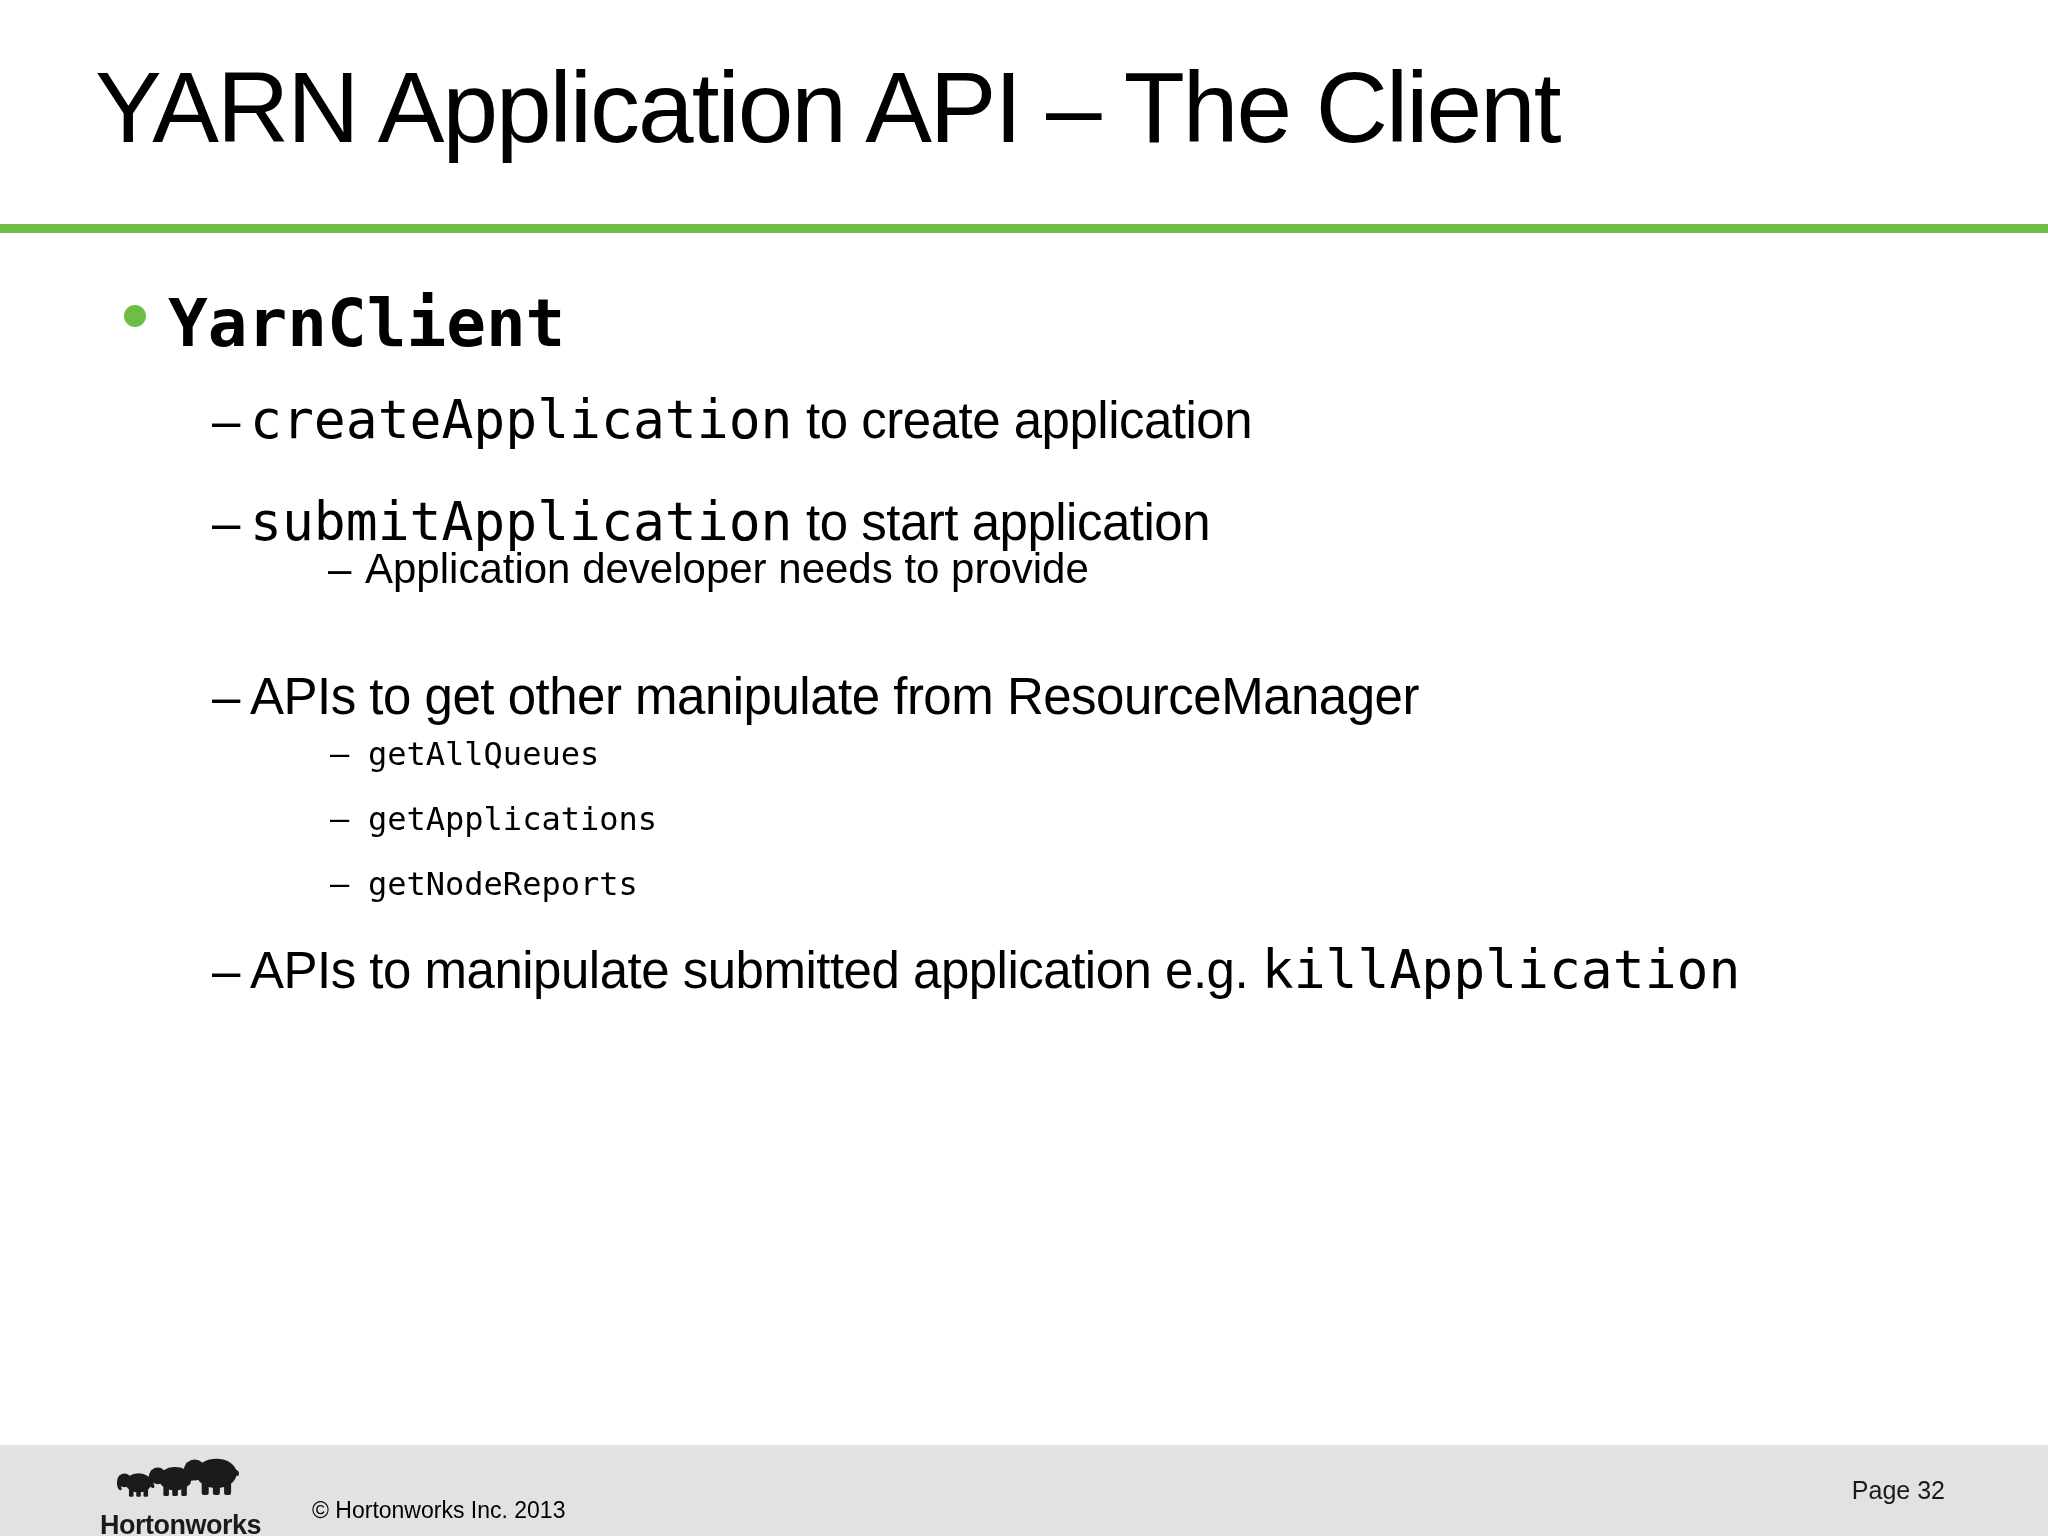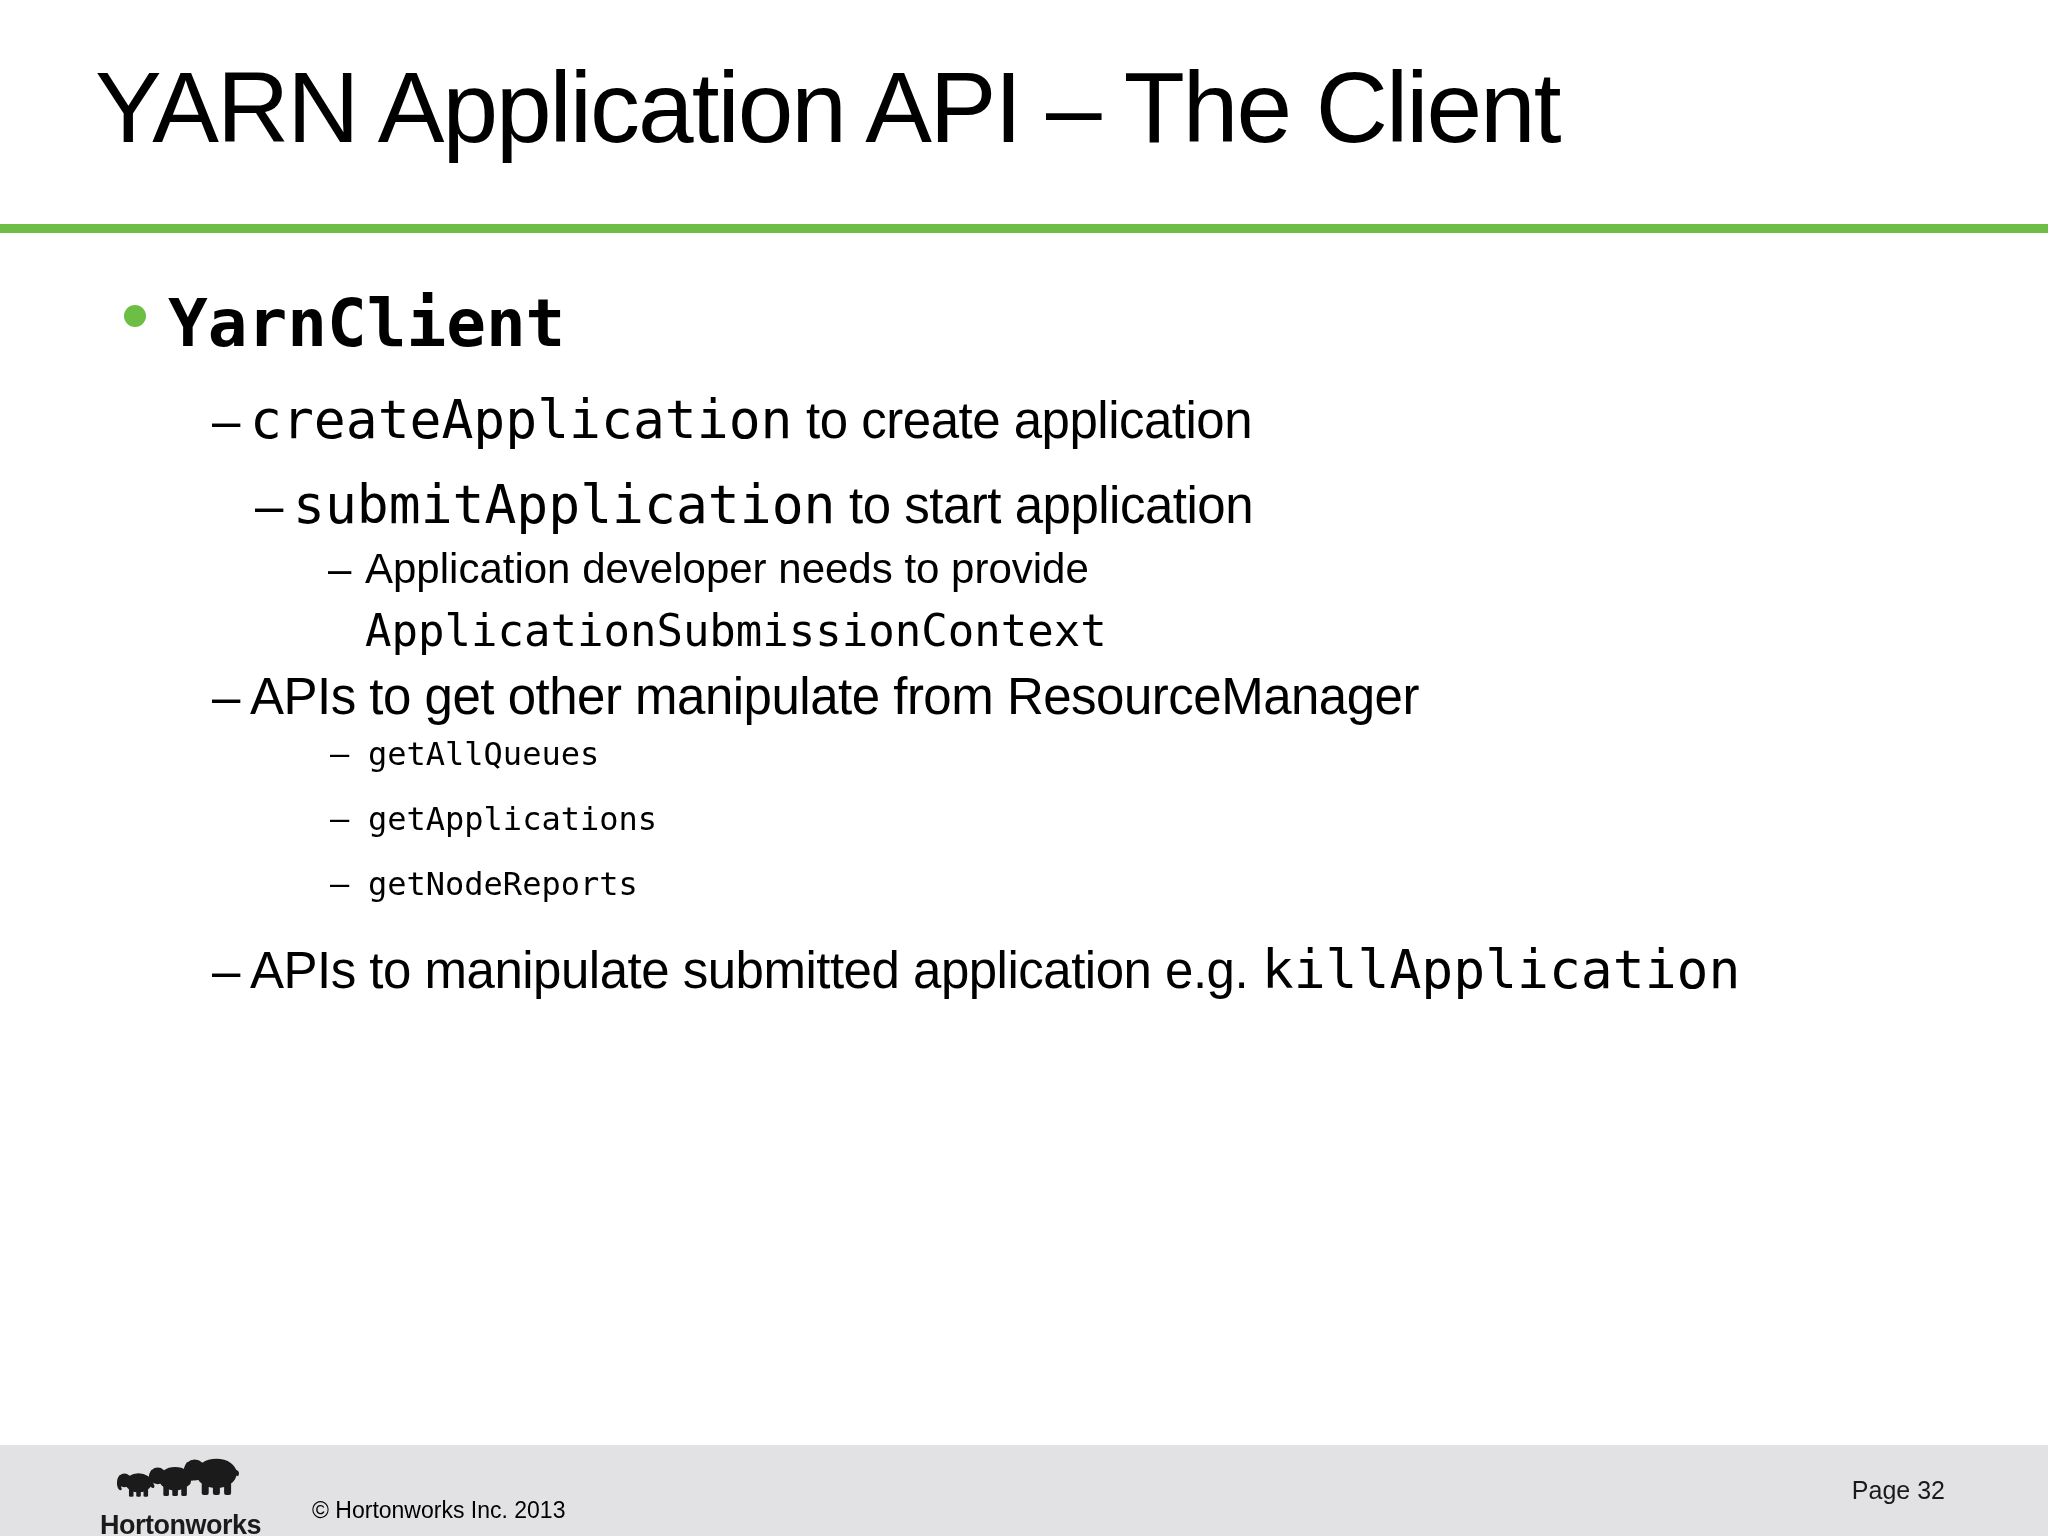--- a/index.html
+++ b/index.html
@@ -30,21 +30,21 @@
   .mono{font-family:"DejaVu Sans Mono","Liberation Mono",monospace;}
   .row{position:absolute;white-space:nowrap;line-height:1.15;}
   .row .dash{display:inline-block;}
 
   .r-yarnclient{left:168px;top:286px;font-size:66px;font-weight:700;}
 
   .lvl2{font-size:51px;letter-spacing:-0.5px;}
   .lvl2 .mono{font-size:53px;letter-spacing:0;}
   .lvl2 .dash{width:38px;}
   .r-create{left:212px;top:390px;}
-  .r-submit{left:212px;top:475px;margin-left:43px;}
+  .r-submit{left:212px;top:492px;}
   .r-apis-info{left:212px;top:668px;}
   .r-manipulate{left:212px;top:940px;}
 
   .lvl3{font-size:42px;}
   .r-provide{left:328px;top:538px;line-height:62px;}
   .r-provide .dash{width:37px;vertical-align:top;}
   .r-provide .text-block{display:inline-block;}
   .r-provide .mono{font-size:44px;}
 
   .lvl3m{font-size:32px;}
@@ -85,21 +85,21 @@
 <div class="row lvl2 r-create">
   <span class="dash">–</span><span class="mono">createApplication</span><span> to create application</span>
 </div>
 
 <div class="row lvl2 r-submit">
   <span class="dash">–</span><span class="mono">submitApplication</span><span> to start application</span>
 </div>
 
 <div class="row lvl3 r-provide">
   <span class="dash">–</span><span class="text-block"><span>Application developer needs to provide</span><br>
-  <span class="mono">ApplicationSubmissionContext</span></span>
+  </span>
 </div>
 
 <div class="row lvl2 r-apis-info">
   <span class="dash">–</span><span>APIs to get other manipulate from ResourceManager</span>
 </div>
 
 <div class="row lvl3m mono r-queues">
   <span class="dash">–</span><span>getAllQueues</span>
 </div>
 

